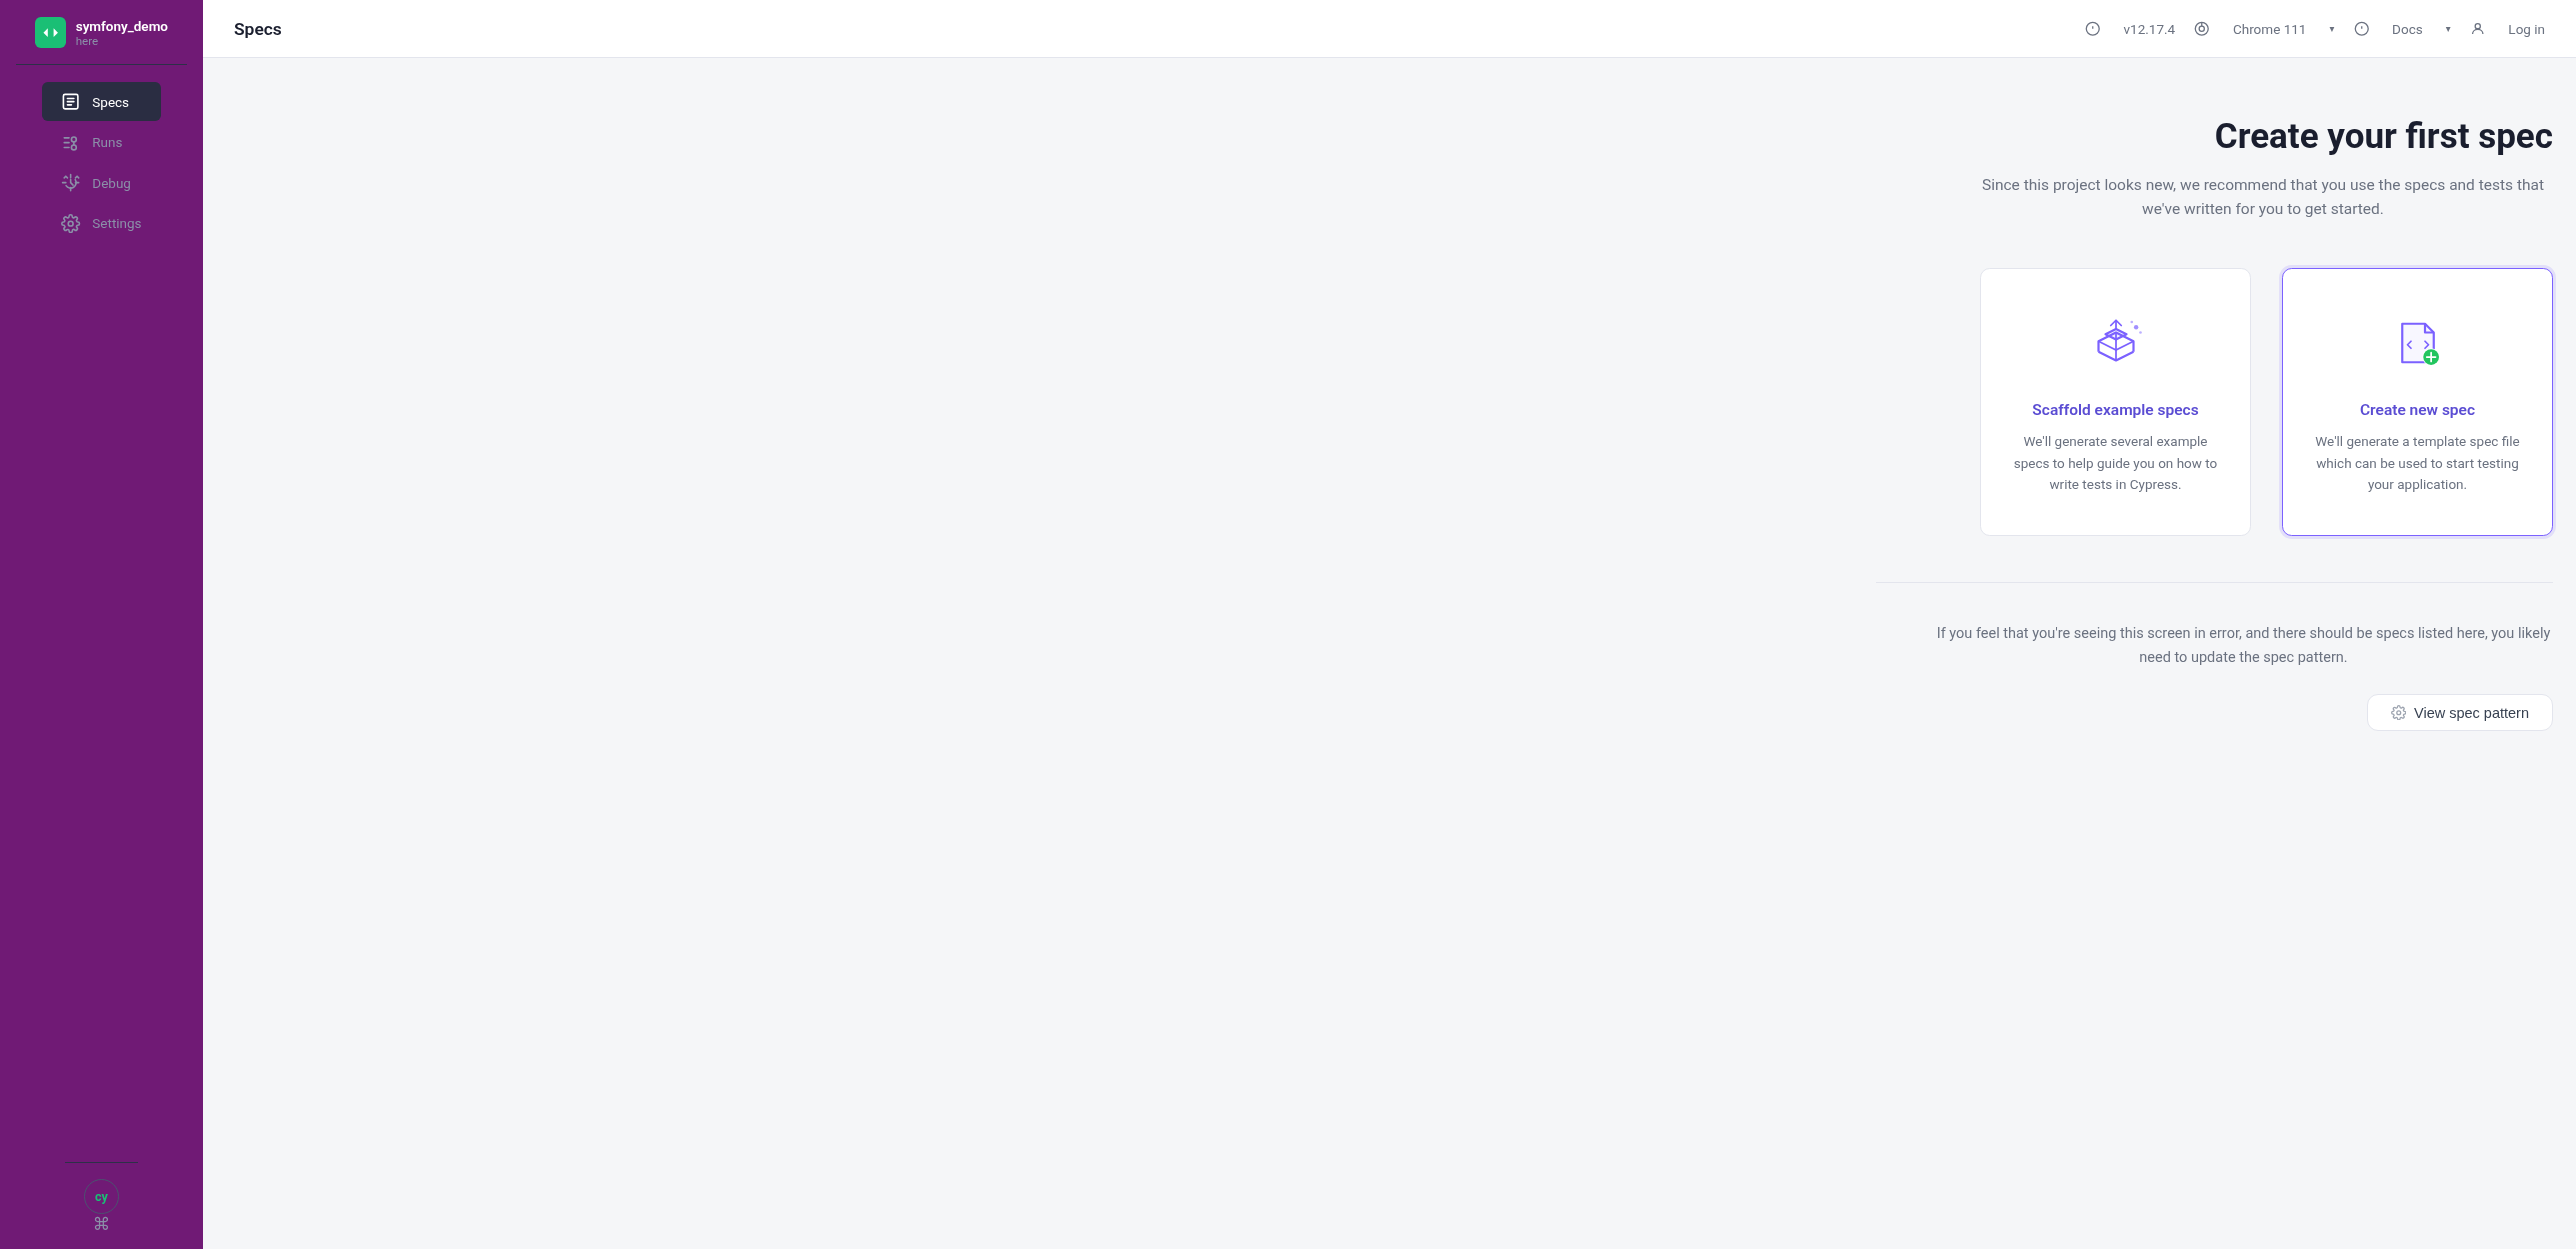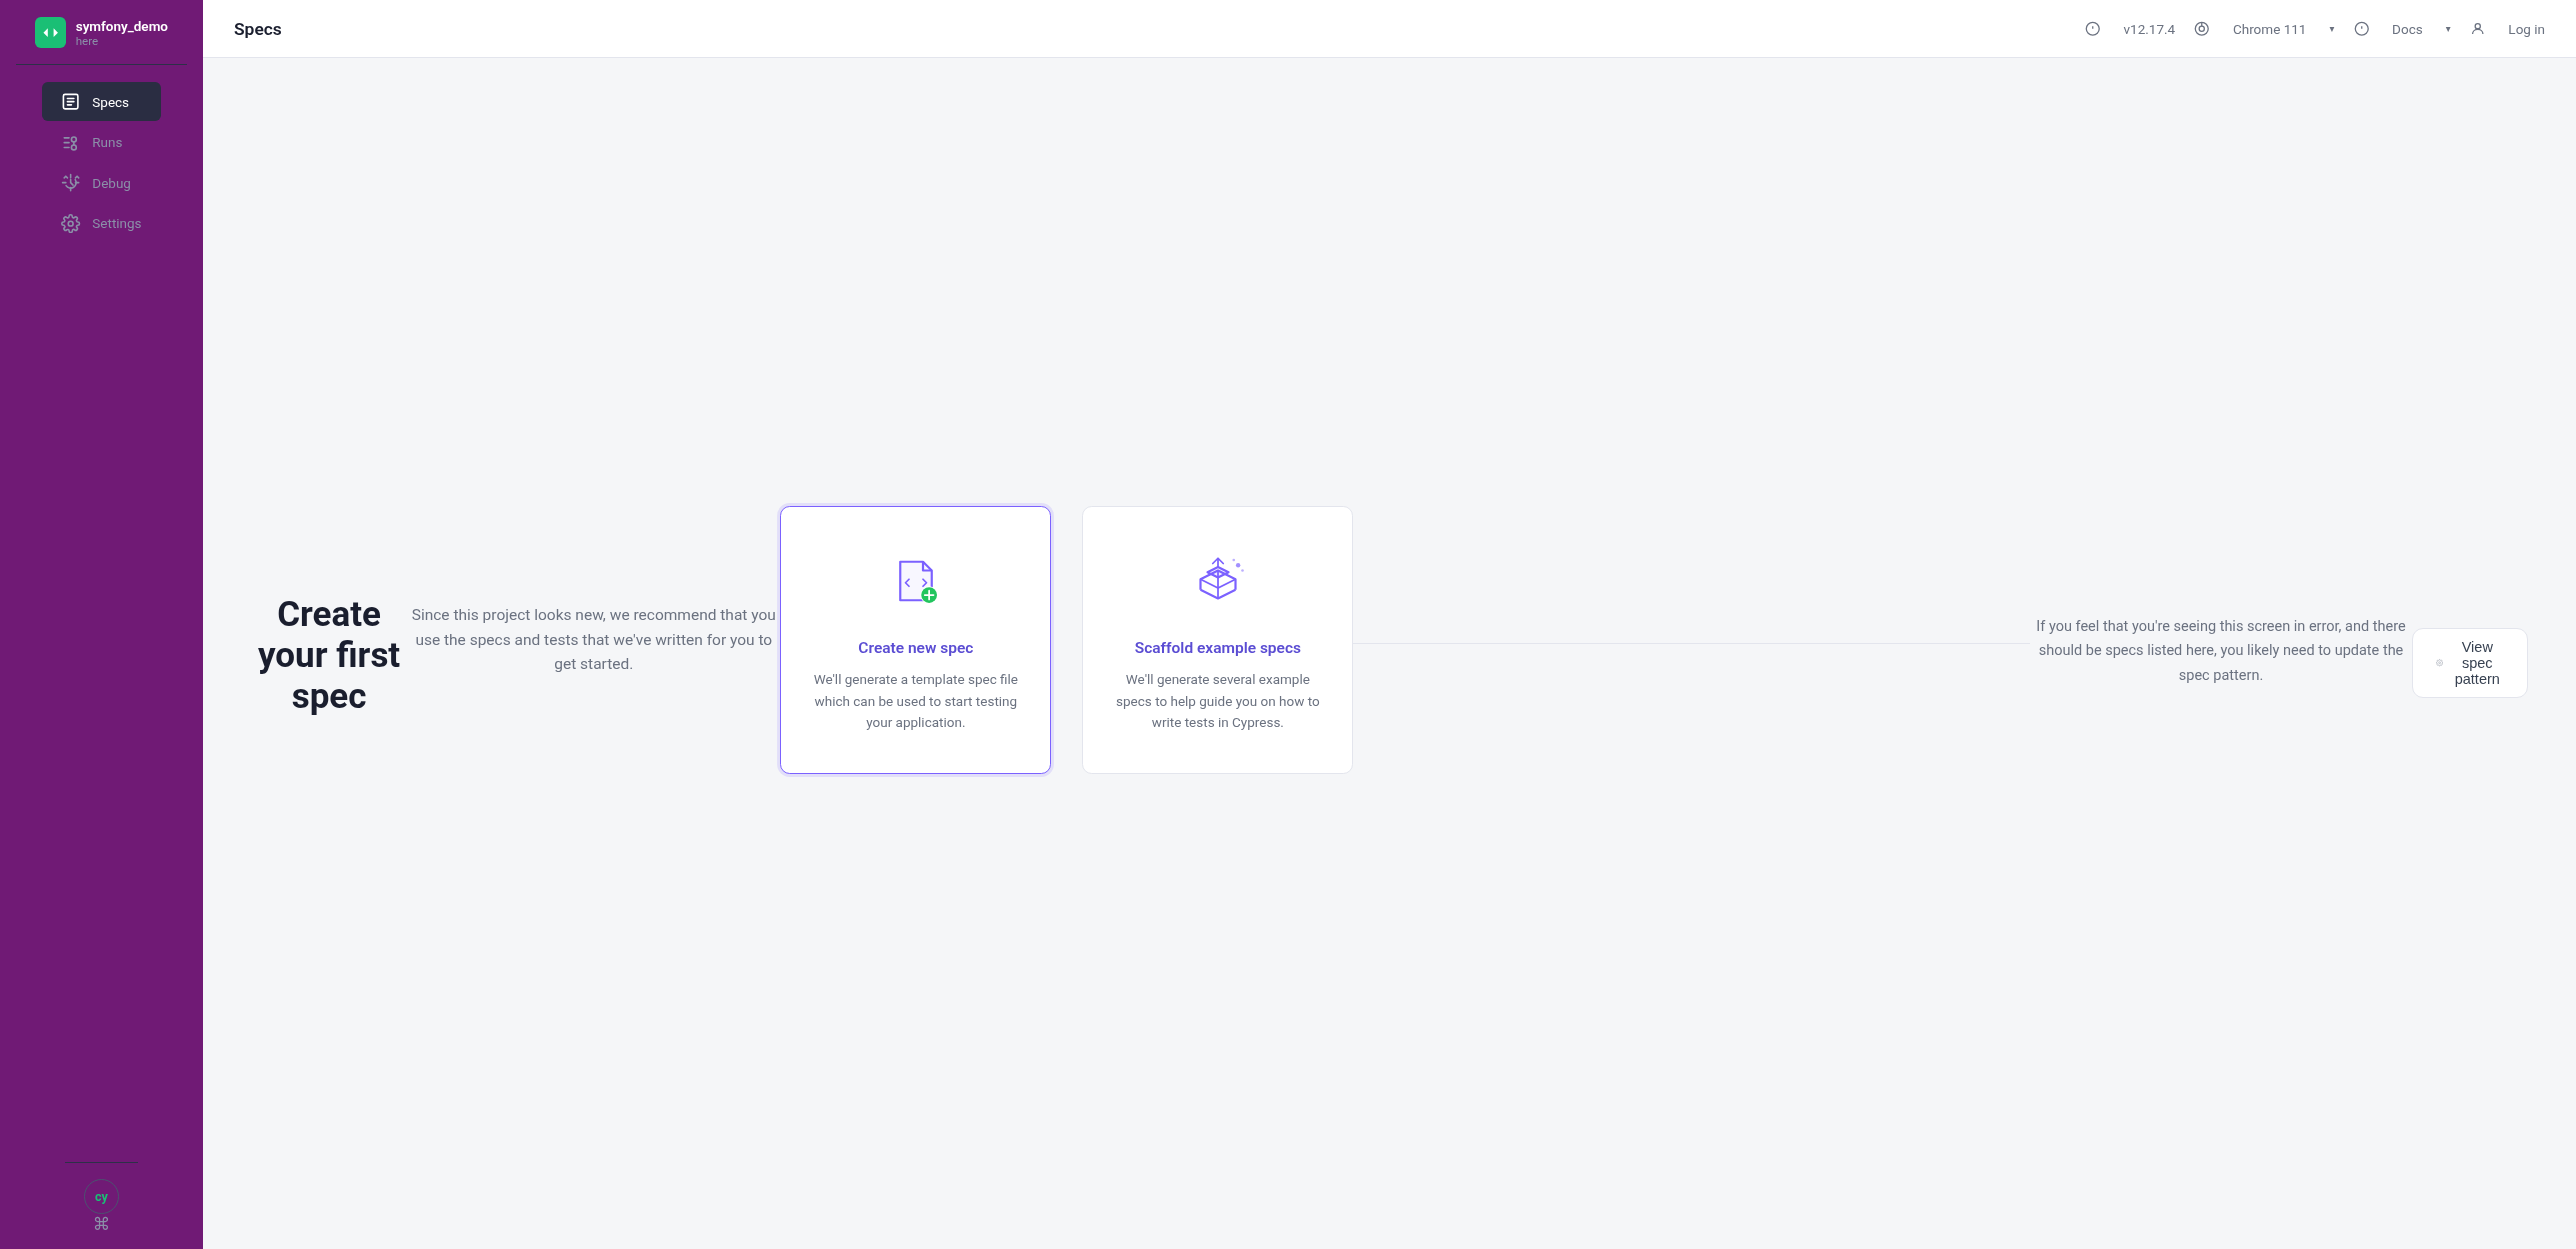--- a/index.html
+++ b/index.html
@@ -88,23 +88,23 @@
       color: #6b7280; font-size: 13.5px; cursor: pointer;
     }
     .topbar-item svg { width: 15.5px; height: 15.5px; }
     .topbar-item .chevron { font-size: 9.7px; }
 
     
     .content {
       flex: 1;
       overflow-y: auto;
       display: flex;
-      flex-direction: row;
-      align-items: center;
-      padding: 58px 48px 39px;
+      flex-direction: column;
+      align-items: flex-end;
+      padding: 58px 23px 39px;
     }
 
     .page-heading { font-size: 35px; font-weight: 700; color: #1a1e2e; text-align: center; margin-bottom: 15.5px; }
     .page-subheading { font-size: 15.5px; color: #6b7280; text-align: center; max-width: 580px; line-height: 1.6; margin-bottom: 46px; }
 
     .cards-row { display: flex; gap: 31px; margin-bottom: 46px; }
 
     .card {
       width: 271px;
       background: #fff;
@@ -253,60 +253,60 @@
       </div>
     </div>
   </header>
 
   <div class="content">
     <h1 class="page-heading">Create your first spec</h1>
     <p class="page-subheading">Since this project looks new, we recommend that you use the specs and tests that we've written for you to get started.</p>
 
     <div class="cards-row">
 
+      <div class="card">
+        <div class="card-icon">
+          <svg width="70" height="70" viewBox="0 0 80 80" fill="none">
+
+            <path d="M20 50 L40 60 L60 50" stroke="#7b61ff" stroke-width="2.5" fill="none" stroke-linejoin="round"></path>
+            <path d="M20 50 L20 38 L40 28 L60 38 L60 50" stroke="#7b61ff" stroke-width="2.5" fill="none" stroke-linejoin="round"></path>
+            <path d="M40 28 L40 60" stroke="#7b61ff" stroke-width="2" fill="none"></path>
+            <path d="M20 38 L40 48 L60 38" stroke="#7b61ff" stroke-width="2" fill="none"></path>
+
+            <path d="M28 30 L40 24 L52 30 L40 36 Z" stroke="#7b61ff" stroke-width="2.5" fill="rgba(123,97,255,0.1)" stroke-linejoin="round"></path>
+            <path d="M40 24 L40 14" stroke="#7b61ff" stroke-width="2"></path>
+            <path d="M40 14 L46 20 M40 14 L34 20" stroke="#7b61ff" stroke-width="2" stroke-linecap="round"></path>
+
+            <circle cx="63" cy="22" r="2.5" fill="#7b61ff" opacity="0.7"></circle>
+            <circle cx="58" cy="16" r="1.5" fill="#7b61ff" opacity="0.5"></circle>
+            <circle cx="68" cy="28" r="1.5" fill="#7b61ff" opacity="0.5"></circle>
+          </svg>
+        </div>
+        <div class="card-title">Scaffold example specs</div>
+        <p class="card-description">We'll generate several example specs to help guide you on how to write tests in Cypress.</p>
+      </div>
+
       <div class="card selected">
         <div class="card-icon">
           <svg width="70" height="70" viewBox="0 0 80 80" fill="none">
 
             <path d="M22 18 L22 62 L58 62 L58 28 L48 18 Z" stroke="#7b61ff" stroke-width="2.5" fill="rgba(123,97,255,0.05)" stroke-linejoin="round"></path>
             <path d="M48 18 L48 28 L58 28" stroke="#7b61ff" stroke-width="2.5" fill="none" stroke-linejoin="round"></path>
 
             <path d="M32 38 L28 42 L32 46" stroke="#7b61ff" stroke-width="2" stroke-linecap="round" stroke-linejoin="round"></path>
             <path d="M48 38 L52 42 L48 46" stroke="#7b61ff" stroke-width="2" stroke-linecap="round" stroke-linejoin="round"></path>
 
             <circle cx="55" cy="56" r="9" fill="white" stroke="white" stroke-width="2"></circle>
             <circle cx="55" cy="56" r="9" fill="#22c55e"></circle>
             <line x1="55" y1="51" x2="55" y2="61" stroke="white" stroke-width="2" stroke-linecap="round"></line>
             <line x1="50" y1="56" x2="60" y2="56" stroke="white" stroke-width="2" stroke-linecap="round"></line>
           </svg>
         </div>
         <div class="card-title">Create new spec</div>
         <p class="card-description">We'll generate a template spec file which can be used to start testing your application.</p>
-      </div>
-
-      <div class="card">
-        <div class="card-icon">
-          <svg width="70" height="70" viewBox="0 0 80 80" fill="none">
-
-            <path d="M20 50 L40 60 L60 50" stroke="#7b61ff" stroke-width="2.5" fill="none" stroke-linejoin="round"></path>
-            <path d="M20 50 L20 38 L40 28 L60 38 L60 50" stroke="#7b61ff" stroke-width="2.5" fill="none" stroke-linejoin="round"></path>
-            <path d="M40 28 L40 60" stroke="#7b61ff" stroke-width="2" fill="none"></path>
-            <path d="M20 38 L40 48 L60 38" stroke="#7b61ff" stroke-width="2" fill="none"></path>
-
-            <path d="M28 30 L40 24 L52 30 L40 36 Z" stroke="#7b61ff" stroke-width="2.5" fill="rgba(123,97,255,0.1)" stroke-linejoin="round"></path>
-            <path d="M40 24 L40 14" stroke="#7b61ff" stroke-width="2"></path>
-            <path d="M40 14 L46 20 M40 14 L34 20" stroke="#7b61ff" stroke-width="2" stroke-linecap="round"></path>
-
-            <circle cx="63" cy="22" r="2.5" fill="#7b61ff" opacity="0.7"></circle>
-            <circle cx="58" cy="16" r="1.5" fill="#7b61ff" opacity="0.5"></circle>
-            <circle cx="68" cy="28" r="1.5" fill="#7b61ff" opacity="0.5"></circle>
-          </svg>
-        </div>
-        <div class="card-title">Scaffold example specs</div>
-        <p class="card-description">We'll generate several example specs to help guide you on how to write tests in Cypress.</p>
       </div>
     </div>
 
     <hr class="divider">
 
     <p class="error-text">If you feel that you're seeing this screen in error, and there should be specs listed here, you likely need to update the spec pattern.</p>
 
     <button class="view-pattern-btn">
       <svg viewBox="0 0 24 24" fill="none" stroke="currentColor" stroke-width="2">
         <circle cx="12" cy="12" r="3"></circle>

